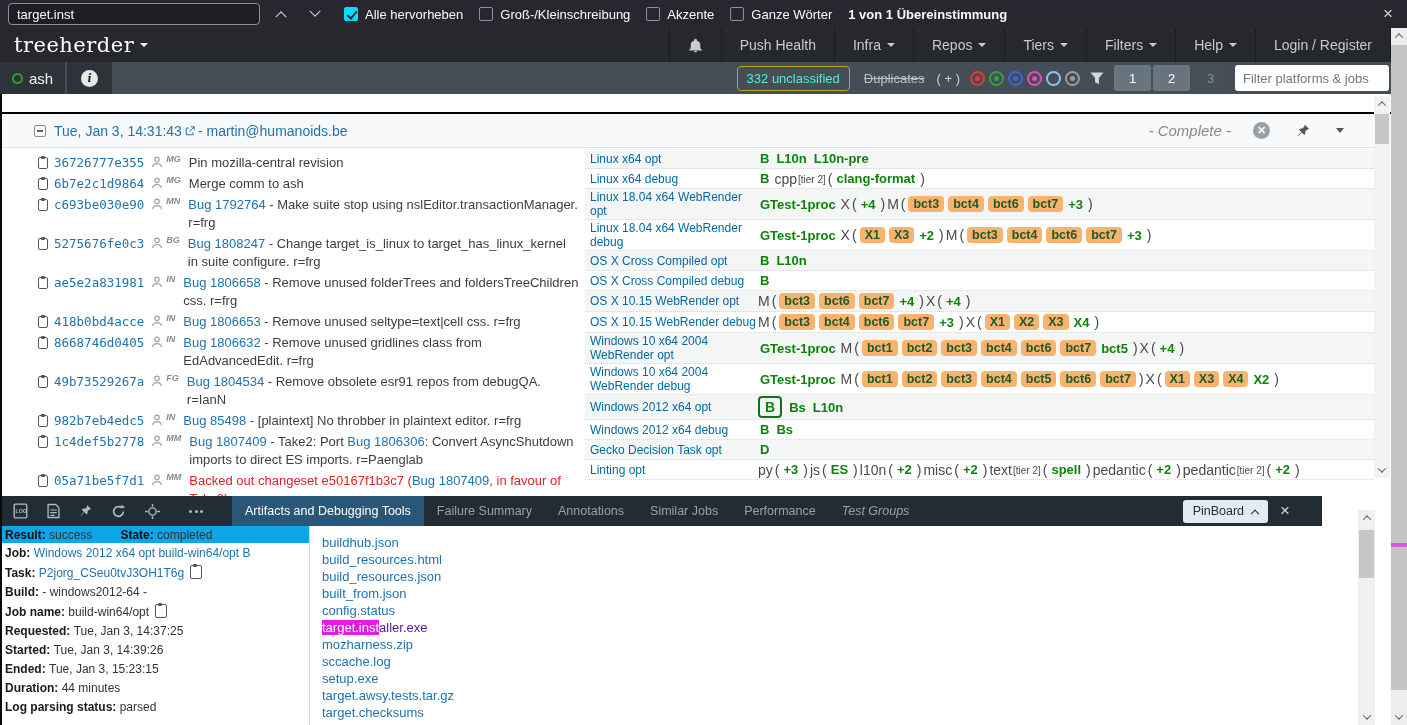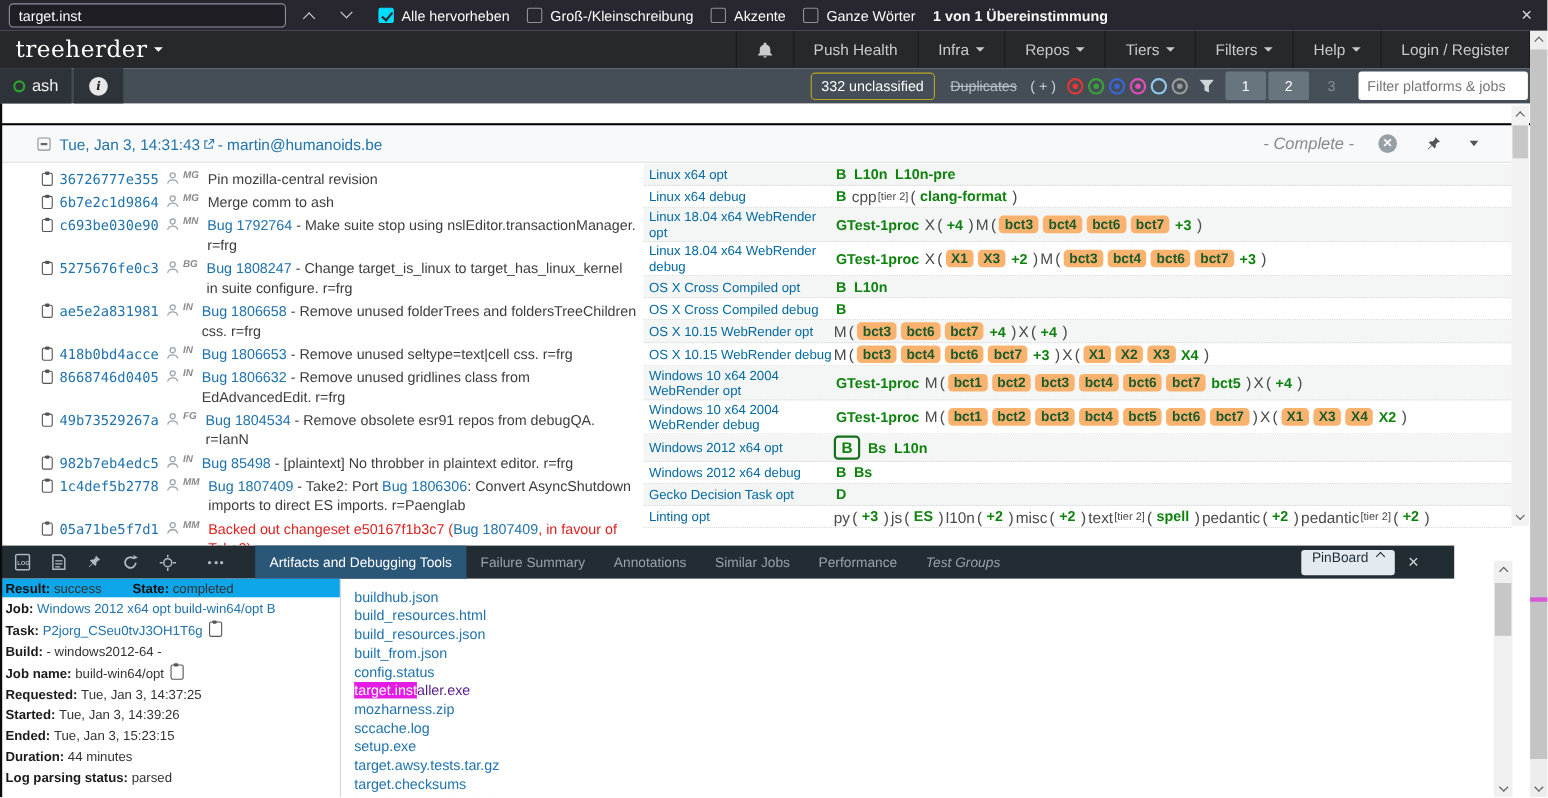--- a/index.html
+++ b/index.html
@@ -40,21 +40,21 @@
   .repobar { position:absolute; top:62px; left:0; width:1391px; height:32px; background:#454e56;
              display:flex; align-items:center; }
   .repo-cell { height:100%; background:#2d3338; display:flex; align-items:center; padding:0 12px; cursor:pointer; }
   .repo-dot { width:11px; height:11px; border:2px solid #2da12d; border-radius:50%; margin-right:6px; }
   .repo-name { color:#f0f2f3; font-size:15px; }
   .info-cell { height:100%; background:#2d3338; display:flex; align-items:center; padding:0 14px; margin-left:2px; cursor:pointer; }
   .info-icon { width:17px; height:17px; border-radius:50%; background:#e8e8e8; color:#222;
                font-family:"DejaVu Serif",serif; font-style:italic; font-weight:bold; font-size:11px;
                display:flex; align-items:center; justify-content:center; }
   .repo-right { margin-left:auto; display:flex; align-items:center; }
-  .unclassified-badge { border:1px solid #b8a820; border-radius:4px; color:#ffffff; font-size:13px;
+  .unclassified-badge { border:1px solid #b8a820; border-radius:4px; color:#5eead4; font-size:13px;
                         padding:4px 9px; margin-right:14px; cursor:pointer; }
   .duplicates { color:#b9c2c8; font-size:13px; text-decoration:line-through; margin-right:12px; cursor:pointer; }
   .group-toggle { color:#ced4d8; font-size:13px; margin-right:10px; cursor:pointer; }
   .fcircle { width:15px; height:15px; border-radius:50%; border:2px solid; display:inline-flex;
              align-items:center; justify-content:center; margin-right:4px; cursor:pointer; }
   .fdot { width:5px; height:5px; border-radius:50%; display:block; }
   .funnel { margin:0 10px 0 6px; cursor:pointer; }
   .tier-btn { width:37px; height:26px; border:none; border-radius:2px; margin-right:2px; font-size:13px;
               background:#454f57; color:#828d96; cursor:pointer; font-family:"Liberation Sans",sans-serif; }
   .tier-btn.active { background:#68747e; color:#fff; }
@@ -121,21 +121,21 @@
   .panel { position:absolute; top:480px; left:0; width:1322px; height:245px; background:#fff;margin-top:16px; }
   .panel-bar { height:30px; background:#222c33; display:flex; align-items:center; }
   .pb-icons { display:flex; align-items:center; width:232px; flex-shrink:0; padding-left:13px; }
   .pb-icon { margin-right:19px; display:flex; align-items:center; cursor:pointer; }
   .dots { display:flex; margin-left:10px; cursor:pointer; }
   .dots span { width:3px; height:3px; border-radius:50%; background:#aeb9c2; margin-right:2.5px; }
   .dtab { line-height:30px; padding:0 13px; font-size:12.5px; color:#98a2aa; cursor:pointer; white-space:nowrap; }
   .dtab.active { background:#2a5677; color:#fff; }
   .dtab.italic { font-style:italic; }
   .pinboard-btn { margin-left:auto; height:23px; background:#e4ebf0; border-radius:3px; color:#1f2c36; font-size:12.5px;
-                  display:flex; padding:0 10px; cursor:pointer; }
+                  display:flex; align-items:center; padding:0 10px; cursor:pointer; }
   .pinboard-btn .chev { border-color:#1f2c36; width:6px; height:6px; margin-left:8px; }
   .panel-close { color:#cfd6da; font-size:17px; padding:0 14px 0 12px; cursor:pointer; margin-right:18px; }
 
   .panel-body { display:flex; height:215px; }
   .detail-col { width:310px; border-right:1px solid #d5d5d5; overflow:hidden; font-size:12px; color:#333; flex-shrink:0; }
   .result-strip { background:#0ea5e9; padding:2px 5px; height:17px; display:flex; }
   .result-strip b { color:#111; }
   .result-strip .pair { margin-right:28px; }
   .dfield { padding:2.5px 5px; }
   .dlabel { font-weight:bold; color:#1b1b1b; }

